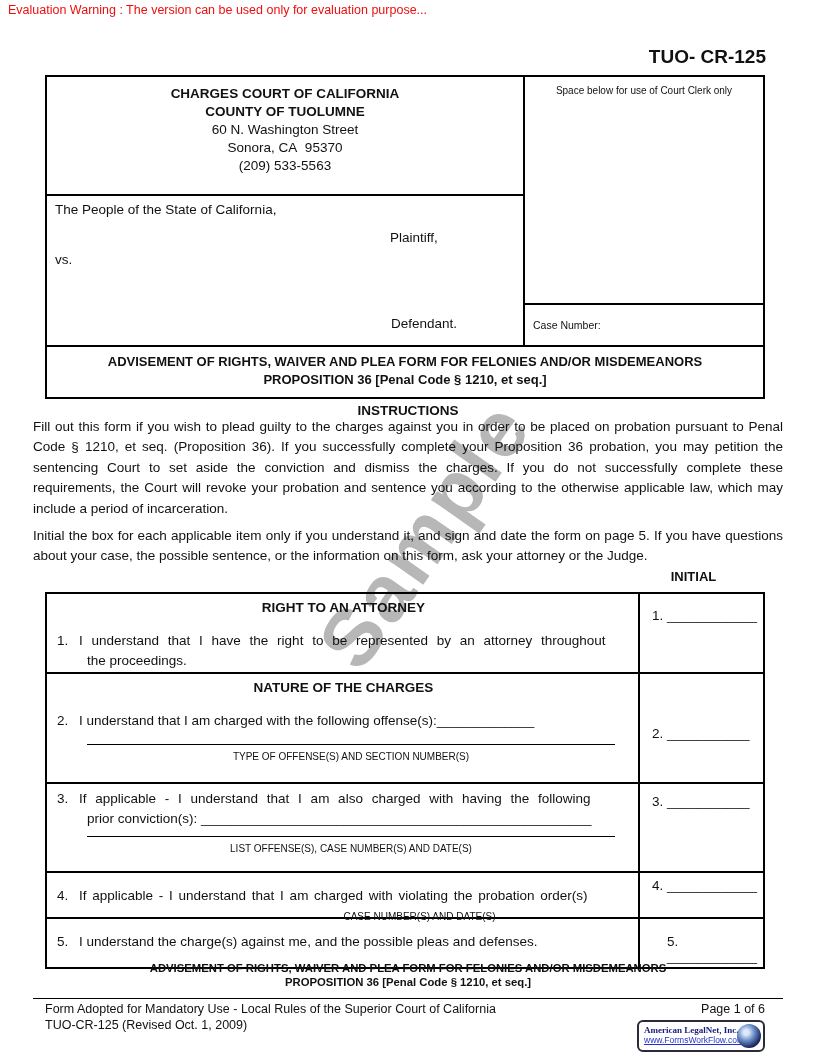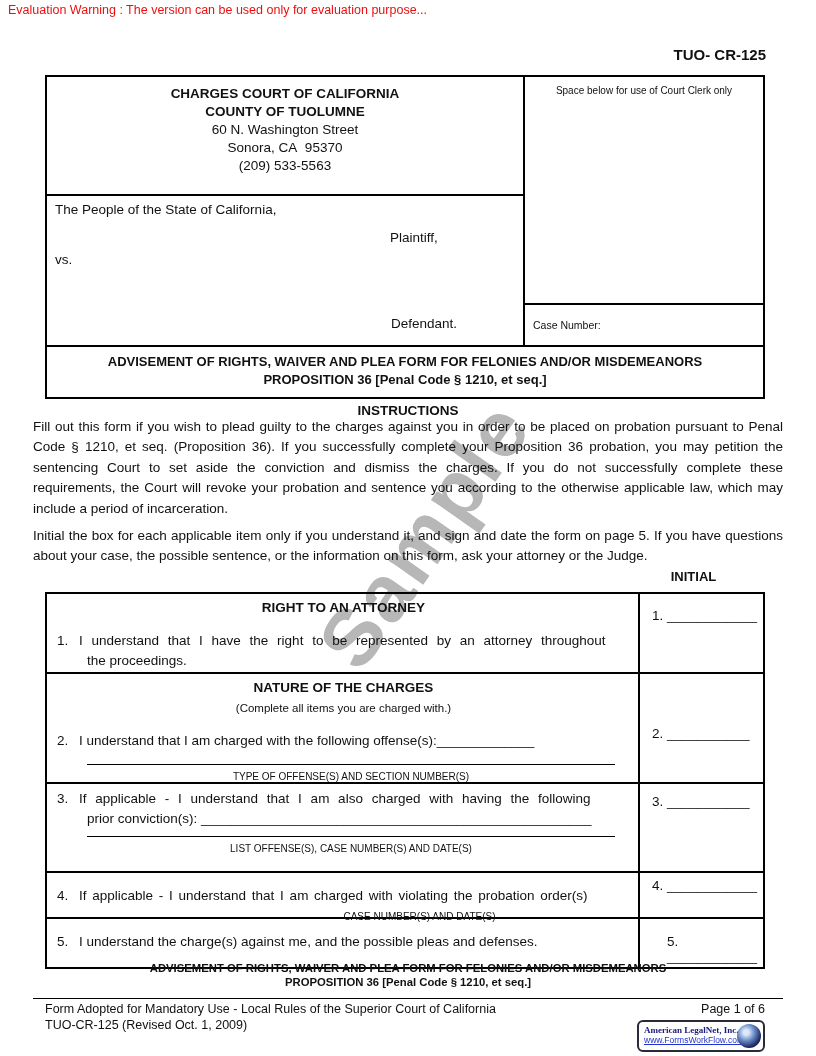--- a/index.html
+++ b/index.html
@@ -5,21 +5,21 @@
   html,body{margin:0;padding:0;background:#ffffff;}
   .page{position:relative;width:816px;height:1056px;background:#fff;overflow:hidden;
         font-family:"Liberation Sans","DejaVu Sans",sans-serif;color:#111;}
   .layer{position:absolute;z-index:1;}
   
   .watermark{position:absolute;left:425px;top:535px;z-index:0;
     transform:translate(-50%,-50%) rotate(-55deg);
     font-size:80px;font-weight:bold;letter-spacing:3px;color:#b7b7b7;white-space:nowrap;}
   
   .warning{left:8px;top:3px;font-size:12.5px;color:#ee0e0e;}
-  .form-number{right:50px;top:46px;font-size:15px;font-weight:bold;}
+  .form-number{right:50px;top:46px;font-size:19px;font-weight:bold;}
   
   .form-top{left:45px;top:75px;width:716px;border:2px solid #000;}
   .header-row{display:flex;height:268px;}
   .hb-left{width:476px;border-right:2px solid #000;display:flex;flex-direction:column;}
   .court-block{height:109px;border-bottom:2px solid #000;text-align:center;padding-top:8px;
     font-size:13.5px;line-height:18px;}
   .court-bold{font-weight:bold;}
   .parties{position:relative;flex:1;font-size:13.5px;}
   .people-line{position:absolute;left:8px;top:6px;}
   .plaintiff-label{position:absolute;left:343px;top:34px;}
@@ -124,21 +124,20 @@
         <div class="row-heading">RIGHT TO AN ATTORNEY</div>
         <div class="iline ws1"><span class="inum">1.</span><span>I understand that I have the right to be represented by an attorney throughout</span></div>
         <div class="cont">the proceedings.</div>
       </div>
       <div class="tright init-cell p1">1. ____________</div>
     </div>
 
     <div class="trow">
       <div class="tleft r2">
         <div class="row-heading">NATURE OF THE CHARGES</div>
-        <div class="row-subheading">(Complete all items you are charged with.)</div>
         <div class="iline"><span class="inum">2.</span><span>I understand that I am charged with the following offense(s):</span><span>_____________</span></div>
         <div class="uline"></div>
         <div class="ucaption">TYPE OF OFFENSE(S) AND SECTION NUMBER(S)</div>
       </div>
       <div class="tright init-cell p2">2. ___________</div>
     </div>
 
     <div class="trow">
       <div class="tleft r3">
         <div class="iline ws1" style="margin-top:5px;"><span class="inum">3.</span><span>If applicable -  I understand that I am also charged with having the following</span></div>

